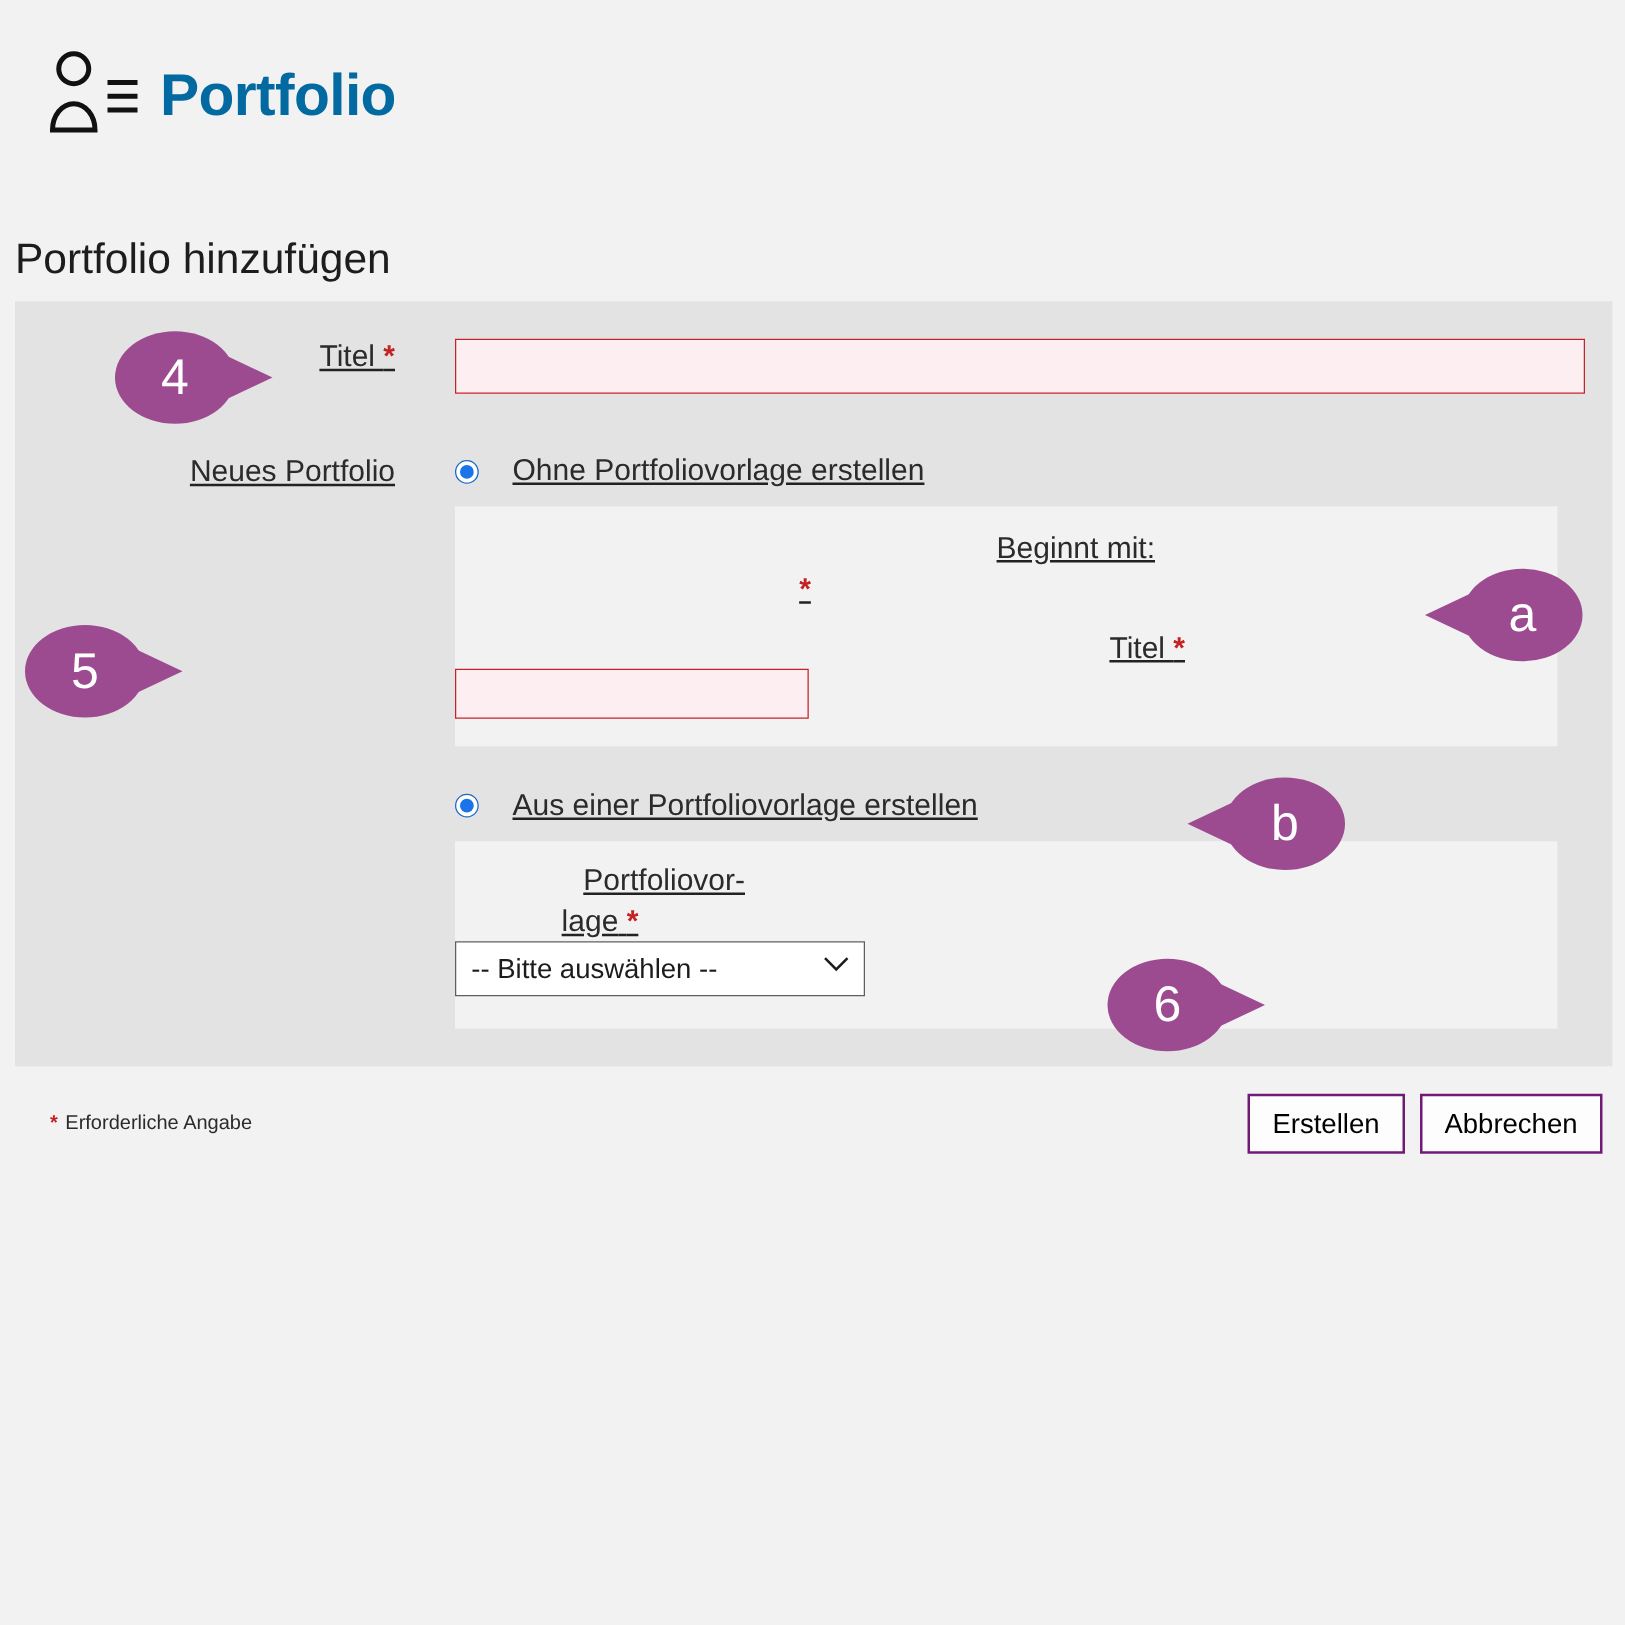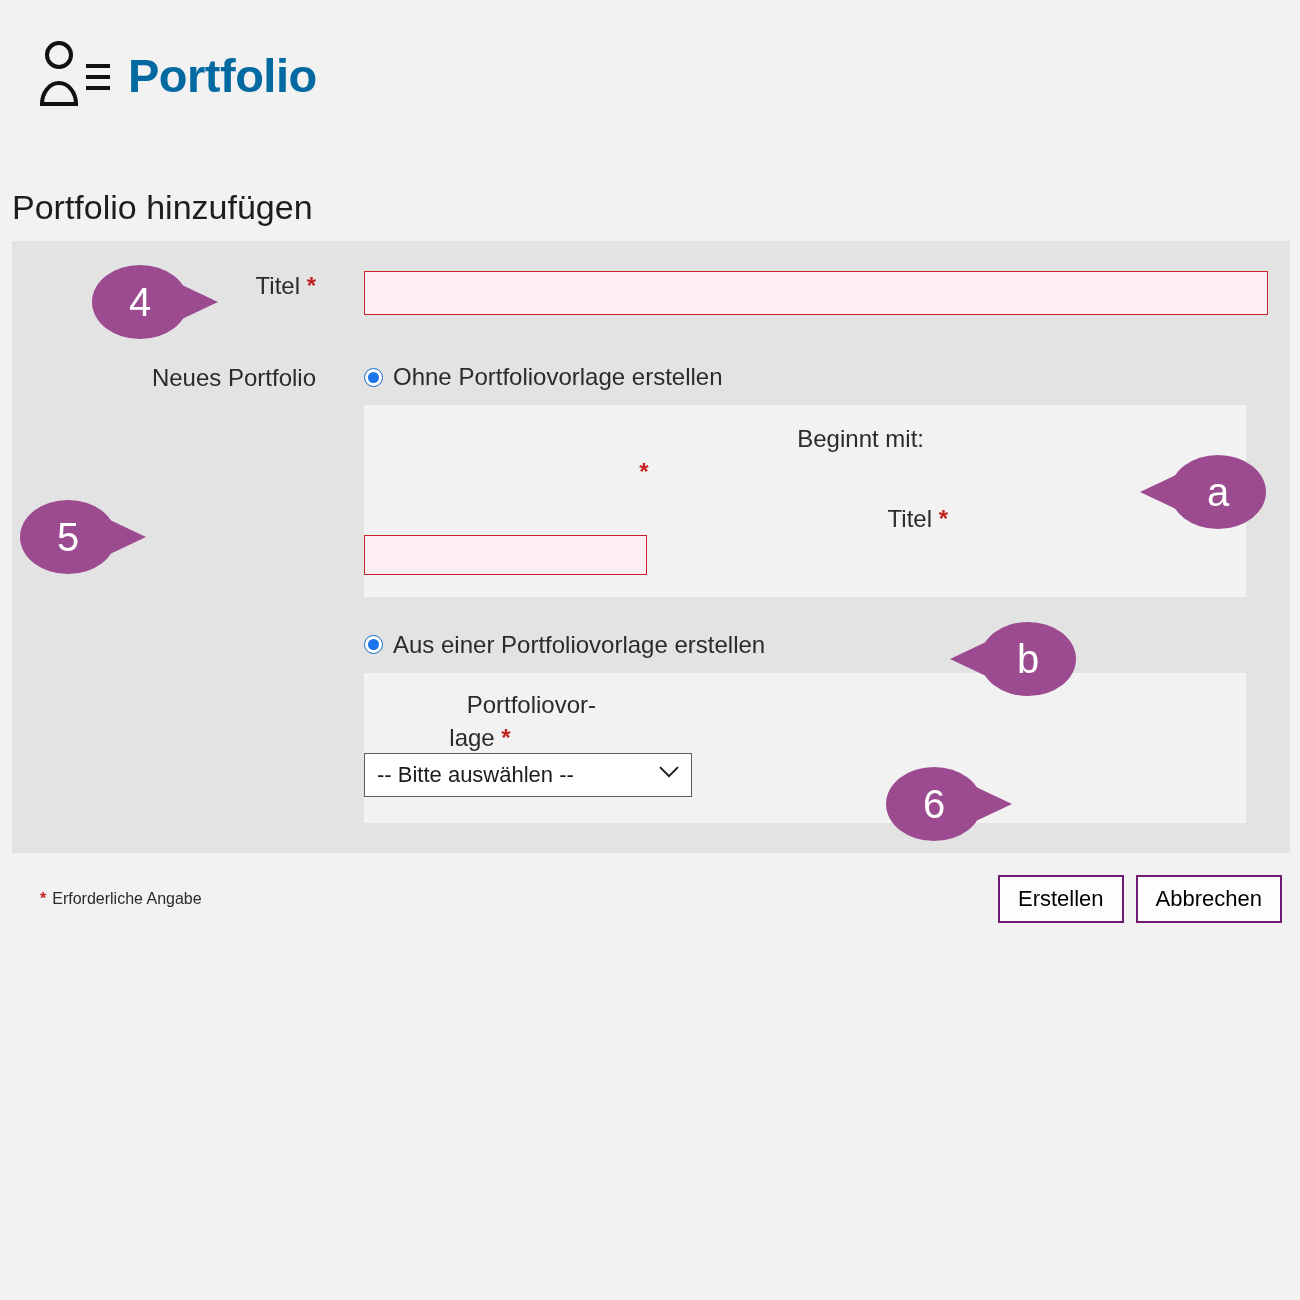--- a/index.html
+++ b/index.html
@@ -46,20 +46,21 @@
   }
 
   
   .form-panel {
     position: relative;
     margin: 0 10px 0 12px;
     background: #e3e3e3;
     padding: 24px 0 30px 0;
     min-height: 500px;
     box-sizing: border-box;
+    text-decoration: underline;
   }
 
   .form-row {
     display: flex;
     align-items: flex-start;
   }
 
   .form-label {
     width: 352px;
     box-sizing: border-box;
@@ -89,21 +90,21 @@
     padding: 4px 8px;
     font-family: "Liberation Sans", sans-serif;
     color: #222;
     outline: none;
   }
 
   
   .radio-line {
     display: flex;
     align-items: center;
-    gap: 10px;
+    gap: 27px;
     font-size: 24px;
     color: #2b2b2b;
   }
   .radio {
     width: 19px;
     height: 19px;
     border-radius: 50%;
     border: 1px solid #5a5a5a;
     background: #ffffff;
     position: relative;

